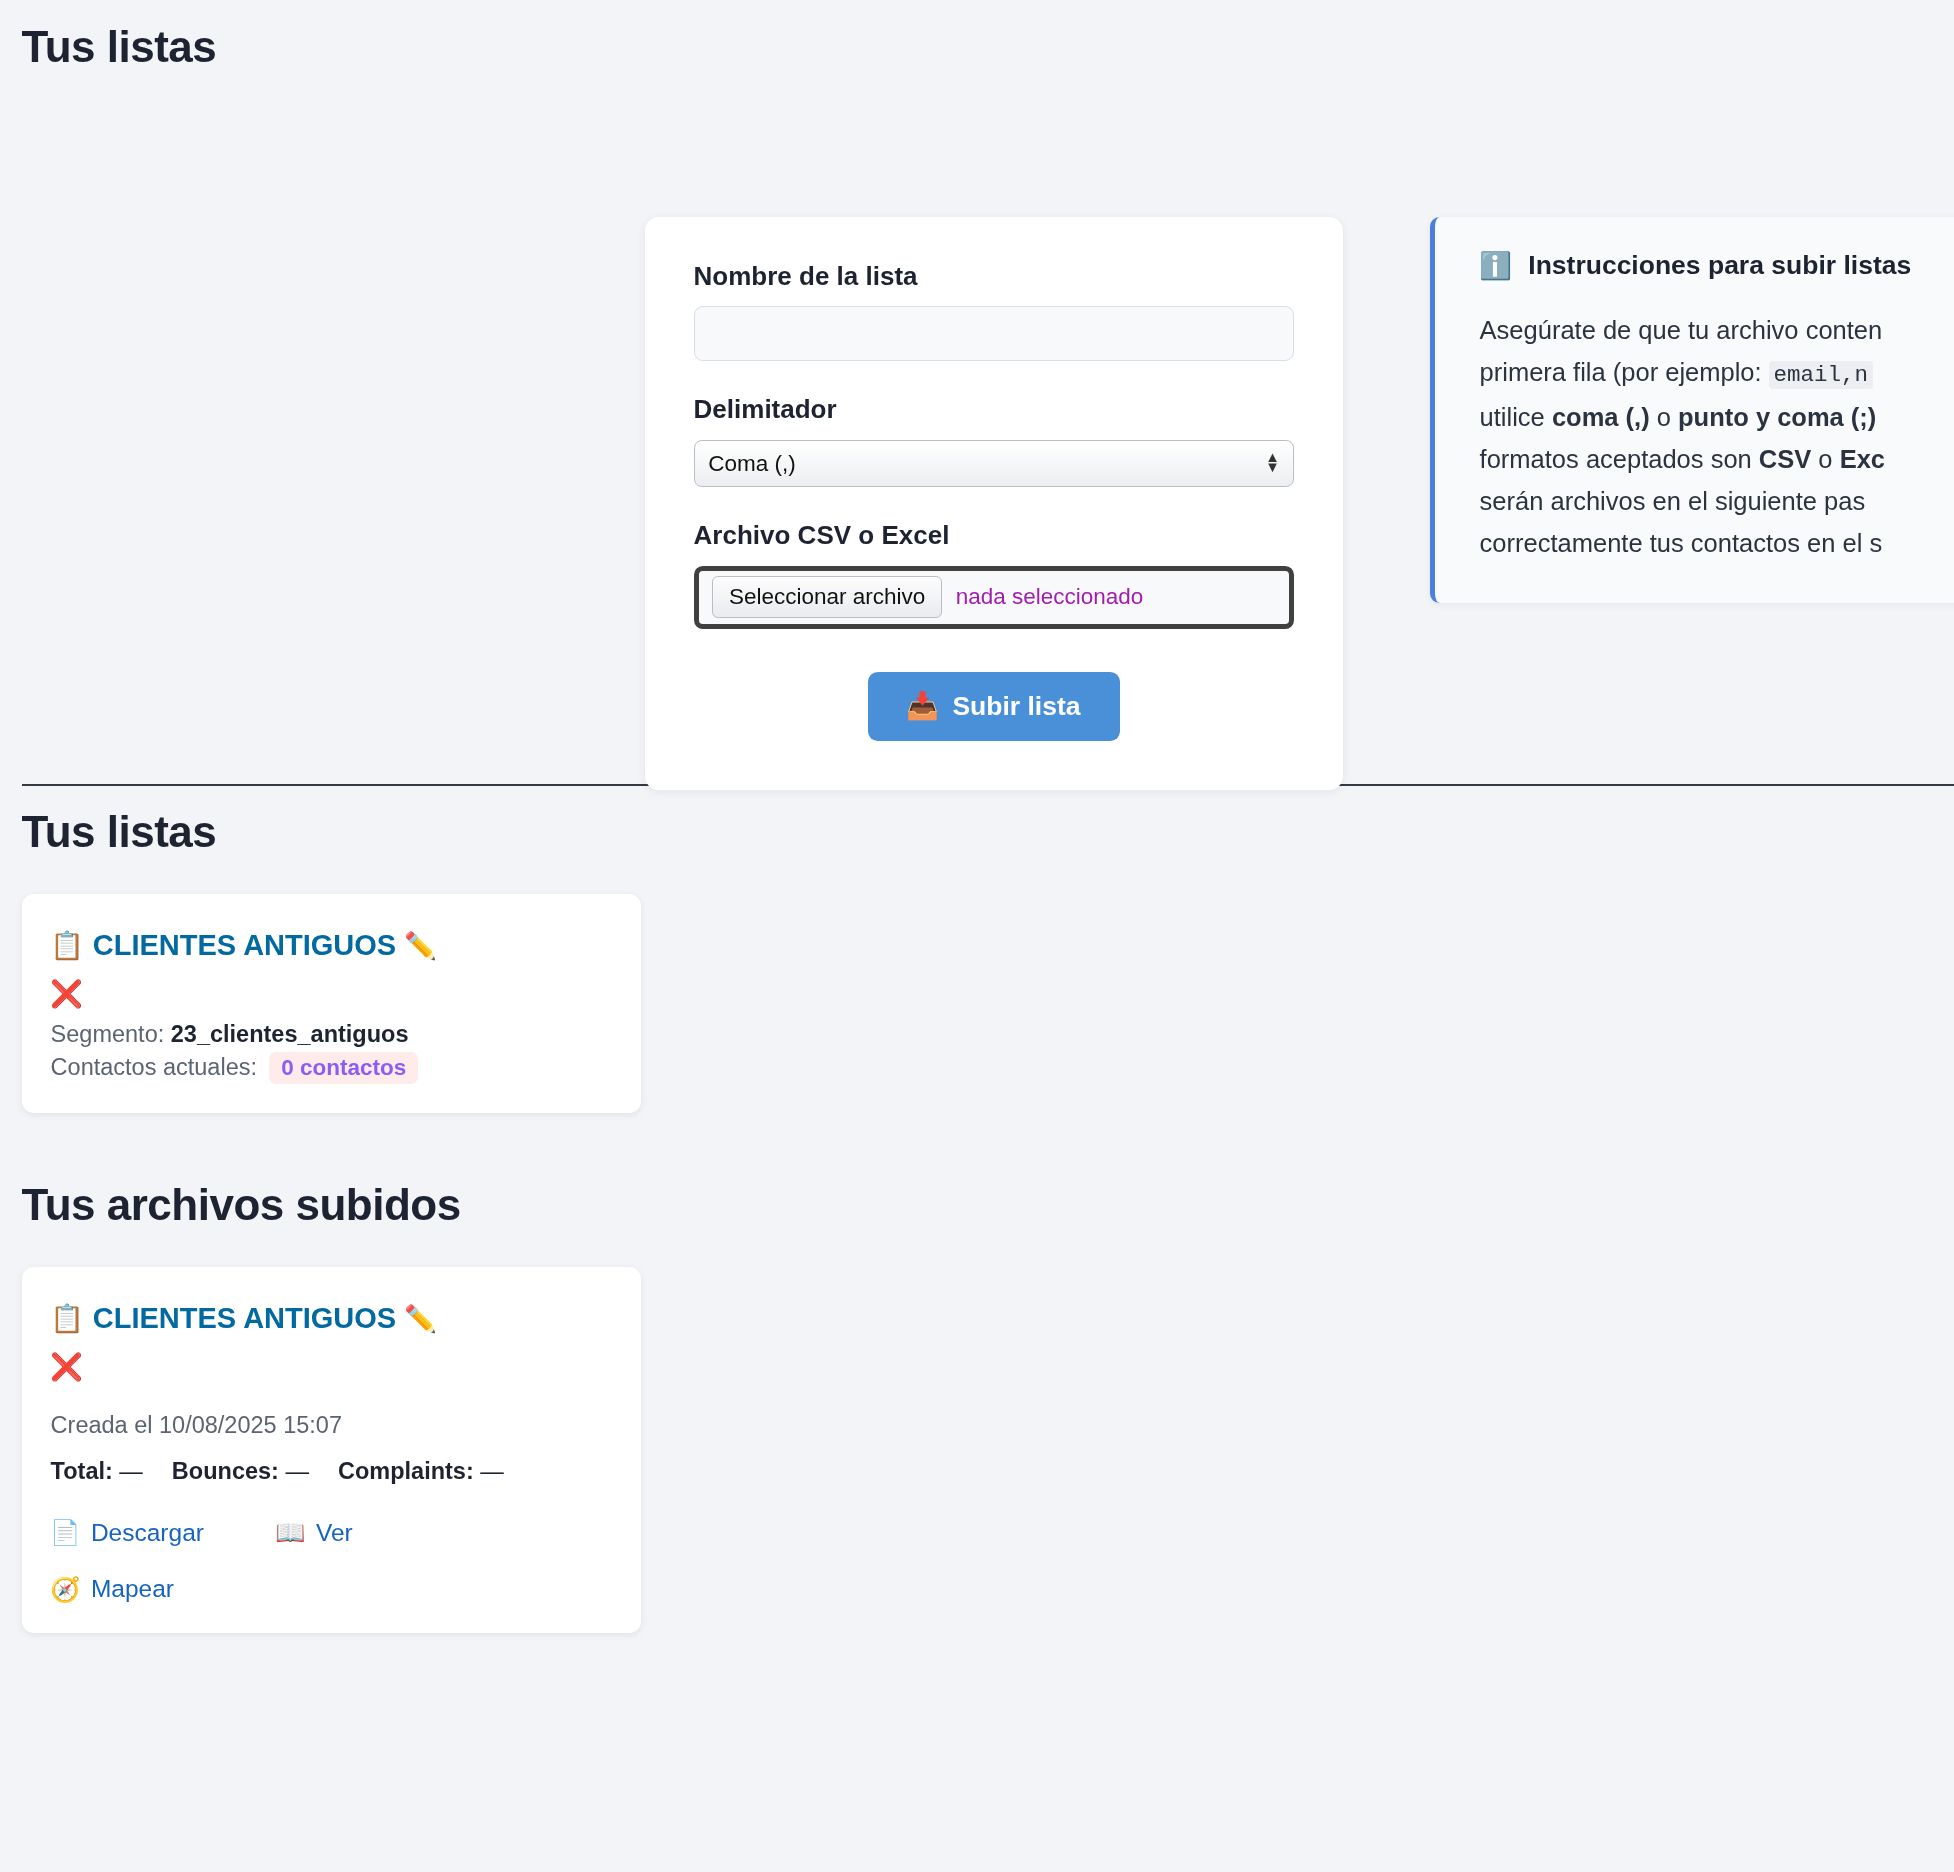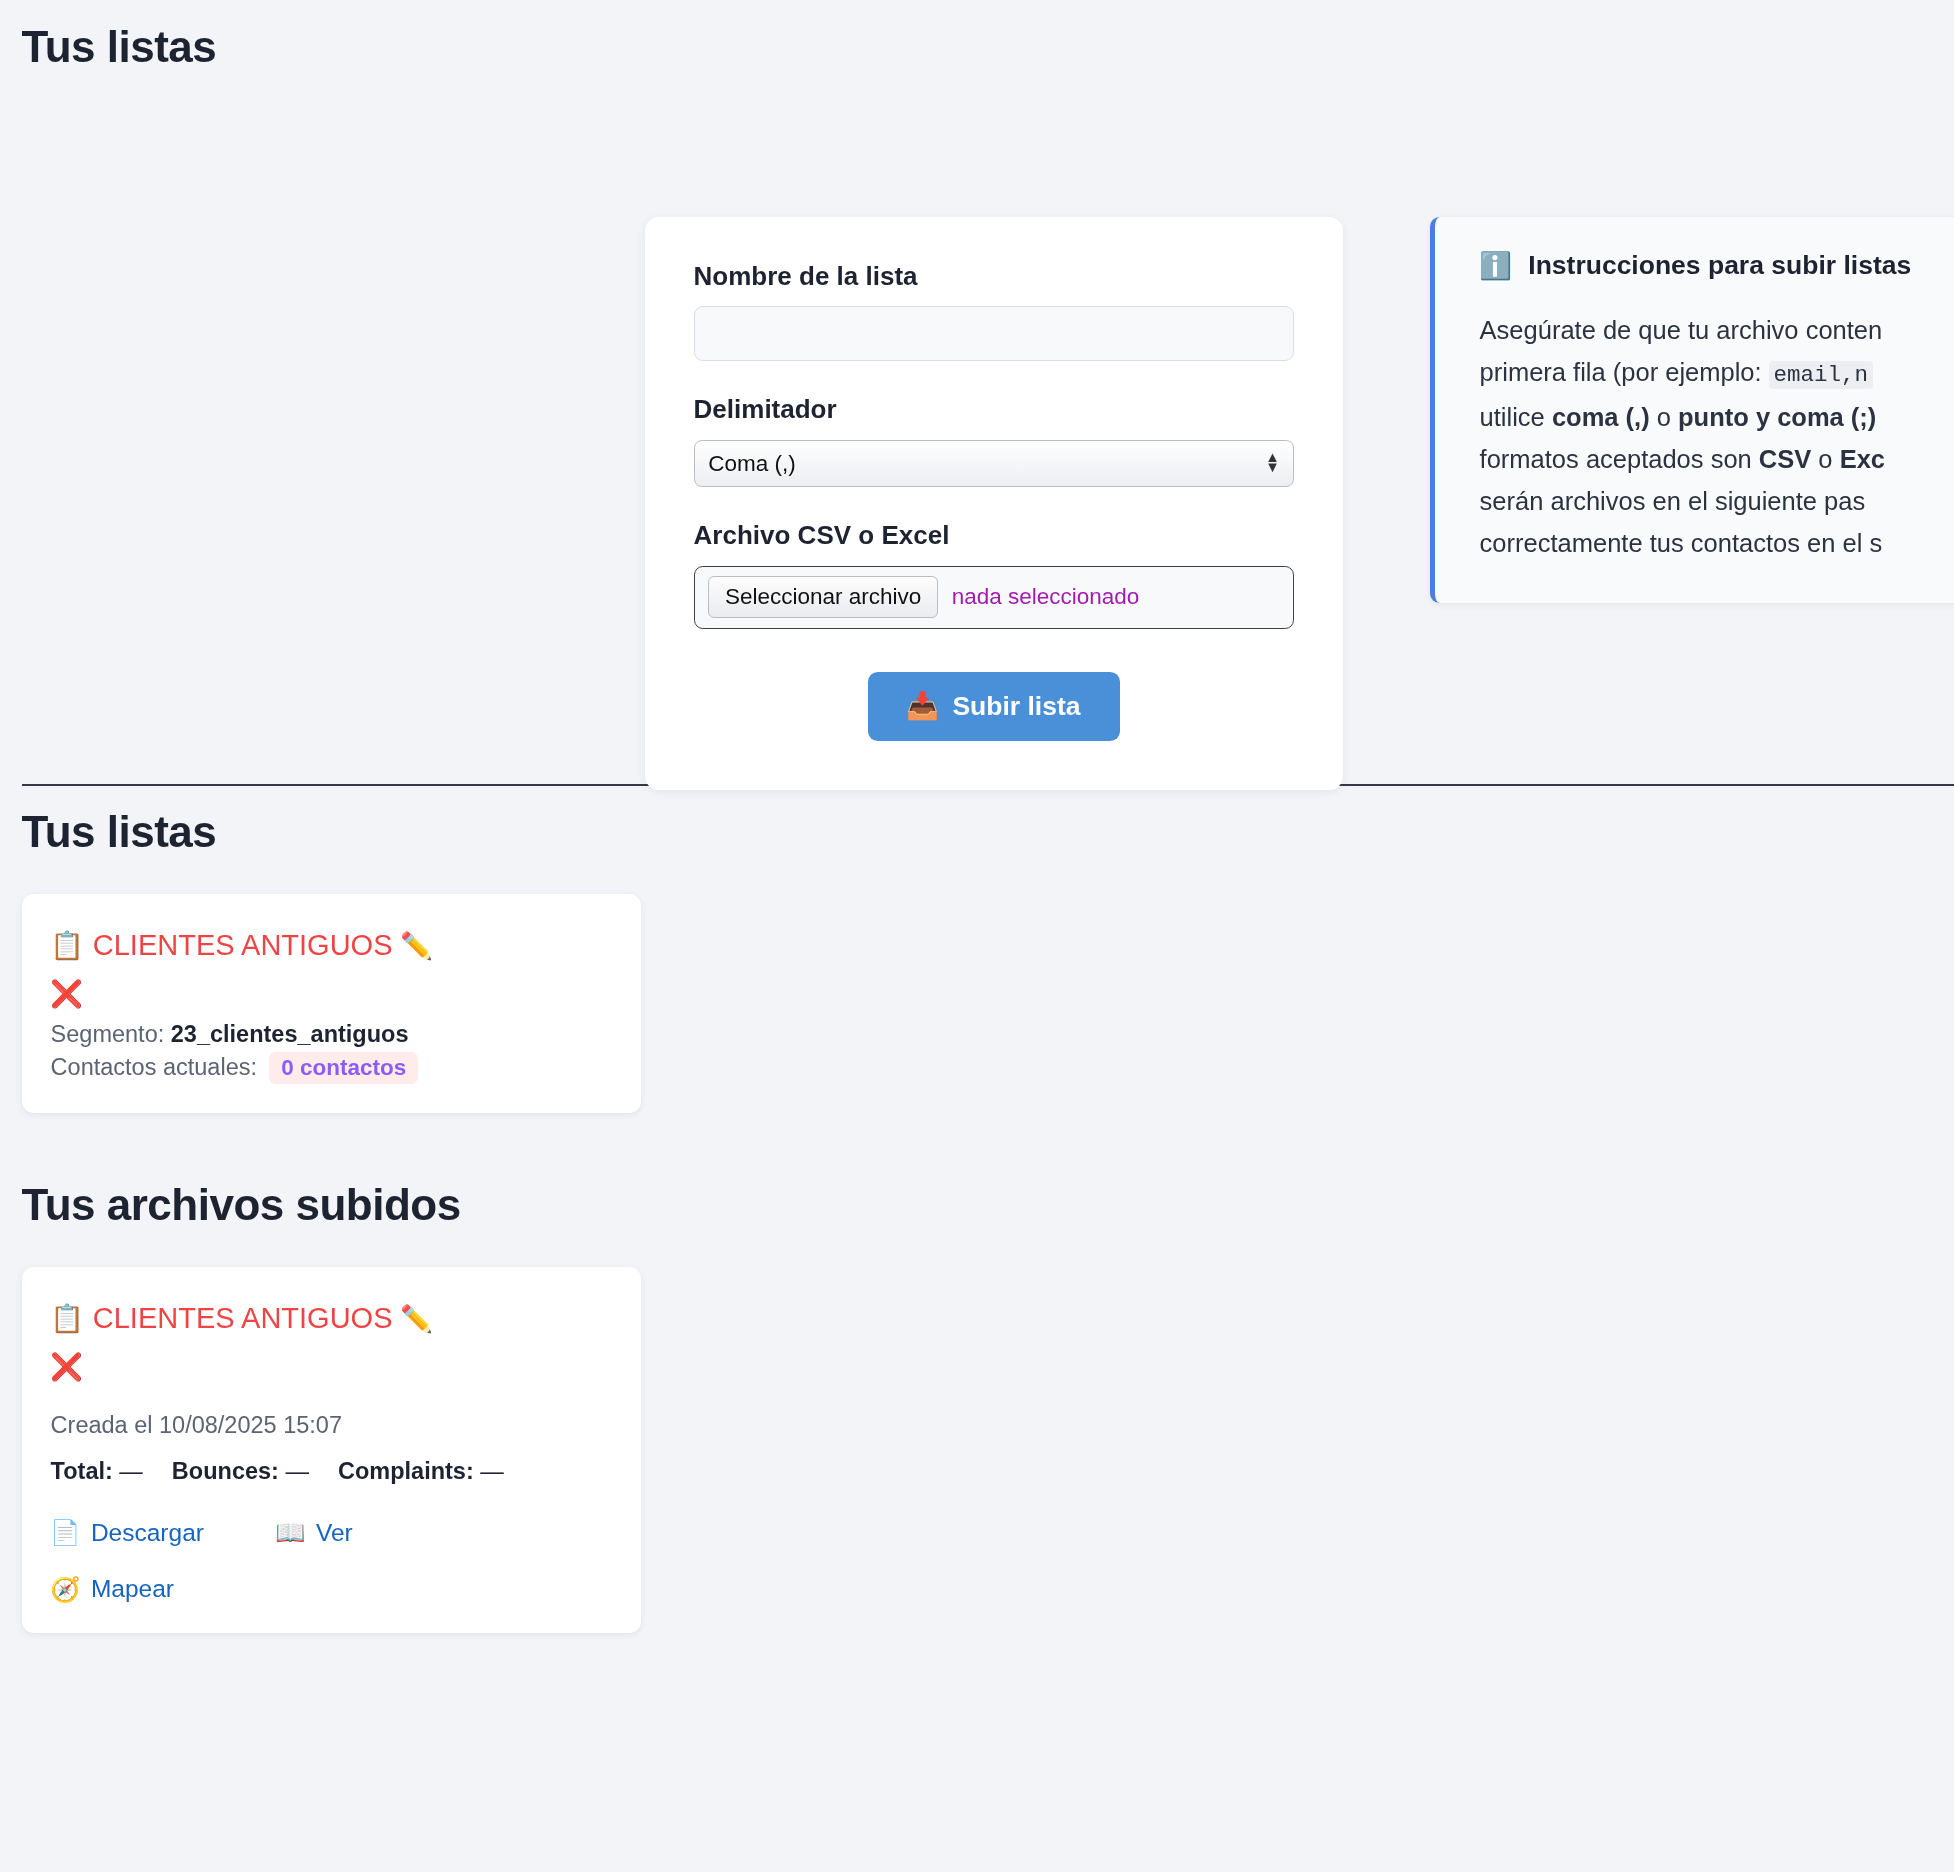--- a/index.html
+++ b/index.html
@@ -86,21 +86,21 @@
     transform: translateY(-50%);
     font-size: 14.7px;
     line-height: 9.8px;
     color: #333;
     pointer-events: none;
     text-align: center;
   }
   .file-input-wrap {
     width: 100%;
     height: 63px;
-    border: 1px solid #404040;
+    border: 5px solid #404040;
     border-radius: 8.8px;
     background: #f8f9fb;
     display: flex;
     align-items: center;
     padding: 0 13.7px;
   }
   .file-btn {
     border: 1px solid #b9bec6;
     border-radius: 5.9px;
     background: linear-gradient(#fdfdfd, #e9ebef);
@@ -177,22 +177,22 @@
   .card {
     width: 619px;
     background: #ffffff;
     border-radius: 11.8px;
     box-shadow: 0 2px 7.8px rgba(16,24,40,0.08);
     padding: 27.4px 29px 29px 29px;
     margin-top: 37px;
   }
   .card-title {
     font-size: 29px;
-    font-weight: normal;
-    color: #ef4444;
+    font-weight: bold;
+    color: #0369a1;
     line-height: 47px;
   }
   .icon-inline { font-size: 27.4px; }
   .edit-icon, .delete-icon { font-size: 26.5px; cursor: pointer; }
   .meta-line {
     font-size: 23.5px;
     color: #5b6472;
     margin-top: 3.9px;
   }
   .meta-line b { color: #1d2330; margin-top: 36px; }

